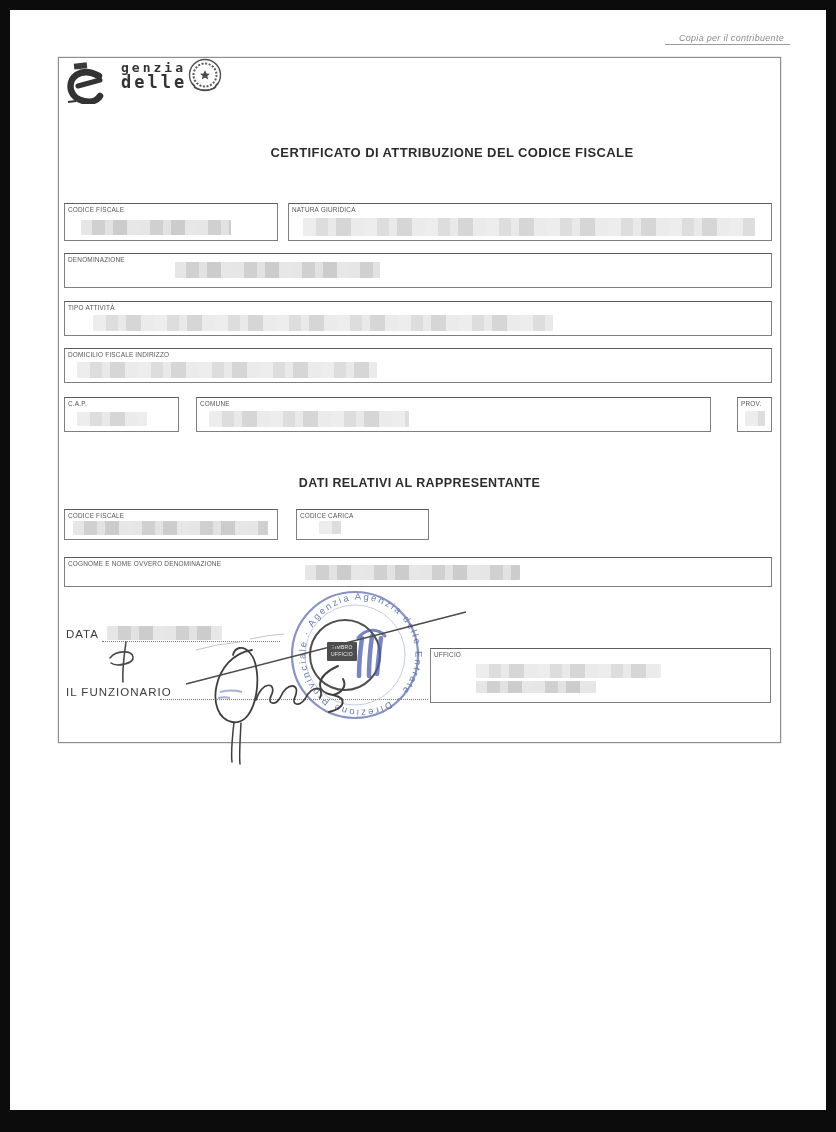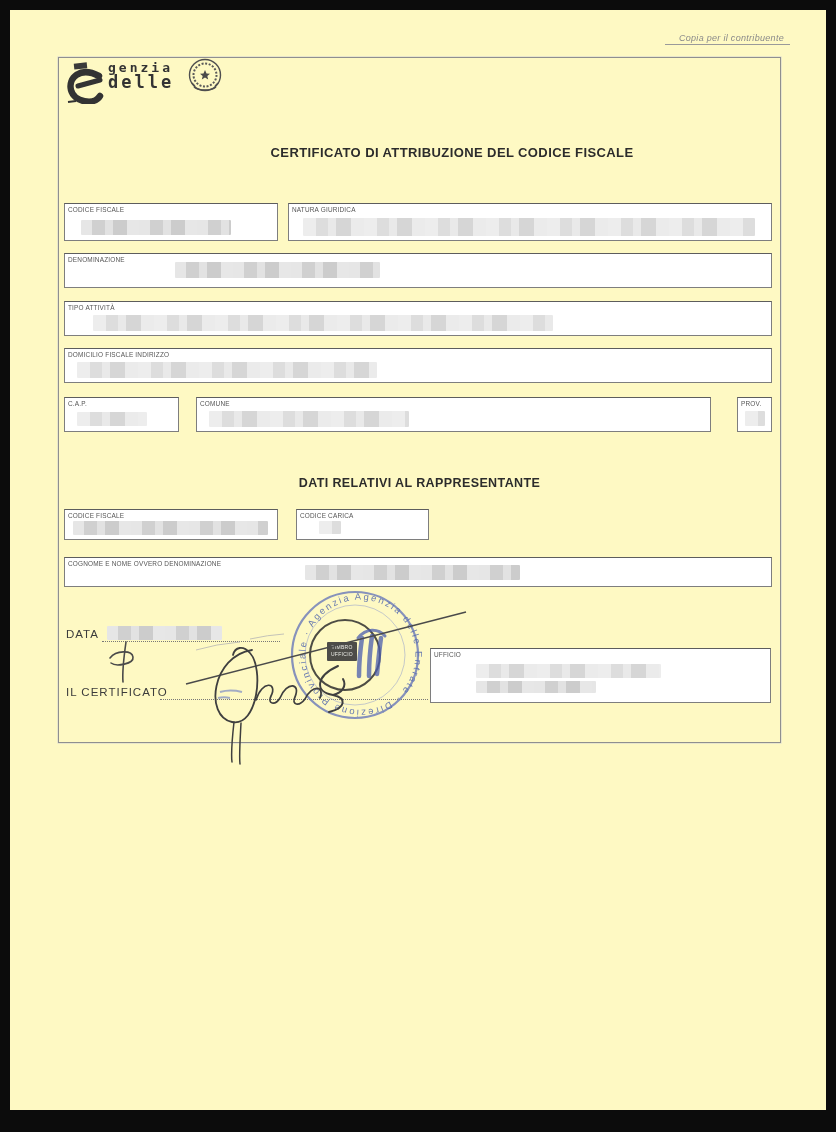--- a/index.html
+++ b/index.html
@@ -4,37 +4,37 @@
 <style>
   * { margin:0; padding:0; box-sizing:border-box; }
   html,body { background:#0c0c0c; }
   body {
     width:836px; height:1132px; position:relative;
     font-family:"Liberation Sans", sans-serif;
     overflow:hidden;
   }
   .page {
     position:absolute; left:10px; top:10px; width:816px; height:1100px;
-    background:#fef9c3;
+    background:#ffffff;
   }
   .cert {
     position:absolute; left:48px; top:47px; width:723px; height:686px;
     border:1px solid #8f8f8f;
     box-shadow:0 0 0 0.5px #d2d2d2;
     background:transparent;
   }
   .copy-note {
     position:absolute; top:23px; right:36px;
     font-size:9px; font-style:italic; color:#8a8a8a;
     letter-spacing:.3px; padding:0 6px 1px 14px;
     border-bottom:1px solid #9a9a9a;
   }
   
   .logo { position:absolute; left:56px; top:50px; display:flex; align-items:flex-start; }
-  .logo-text { margin-left:2px; font-family:"DejaVu Sans Mono", monospace; font-weight:bold; color:#333; }
+  .logo-text { margin-left:15px; font-family:"DejaVu Sans Mono", monospace; font-weight:bold; color:#333; }
   .logo-l1 { font-size:13px; letter-spacing:3px; }
   .logo-l2 { font-size:17px; letter-spacing:3px; margin-top:-3px; }
   .emblem { position:absolute; left:176px; top:48px; }
   .cert-title {
     position:absolute; top:135px; left:48px; width:788px; text-align:center;
     font-size:13px; font-weight:bold; color:#2c2c2c; letter-spacing:.4px;
   }
   .sec2-title {
     position:absolute; top:466px; left:48px; width:723px; text-align:center;
     font-size:12.5px; font-weight:bold; color:#2c2c2c; letter-spacing:.4px;
@@ -147,21 +147,21 @@
 
   <div class="fb" style="left:54px;top:547px;width:708px;height:30px;">
     <span class="lbl">COGNOME E NOME OVVERO DENOMINAZIONE</span>
     <div class="rd dk" style="left:240px;top:7px;width:215px;height:15px;"></div>
   </div>
 
   <div class="hand-label" style="left:56px;top:618px;">DATA</div>
   <div class="dotline" style="left:92px;top:616px;width:178px;height:16px;"></div>
   <div class="rd dk" style="left:97px;top:616px;width:115px;height:14px;"></div>
 
-  <div class="hand-label" style="left:56px;top:676px;">IL CERTIFICATO</div>
+  <div class="hand-label" style="left:56px;top:676px;">IL FUNZIONARIO</div>
   <div class="dotline" style="left:150px;top:674px;width:268px;height:16px;"></div>
 
   <div class="fb" style="left:420px;top:638px;width:341px;height:55px;">
     <span class="lbl">UFFICIO</span>
     <div class="rd" style="left:45px;top:15px;width:185px;height:14px;"></div>
     <div class="rd dk" style="left:45px;top:32px;width:120px;height:12px;"></div>
   </div>
 
   <svg class="abs-svg" style="left:278px;top:576px;" width="150" height="150" viewBox="0 0 150 150">
     <defs>

